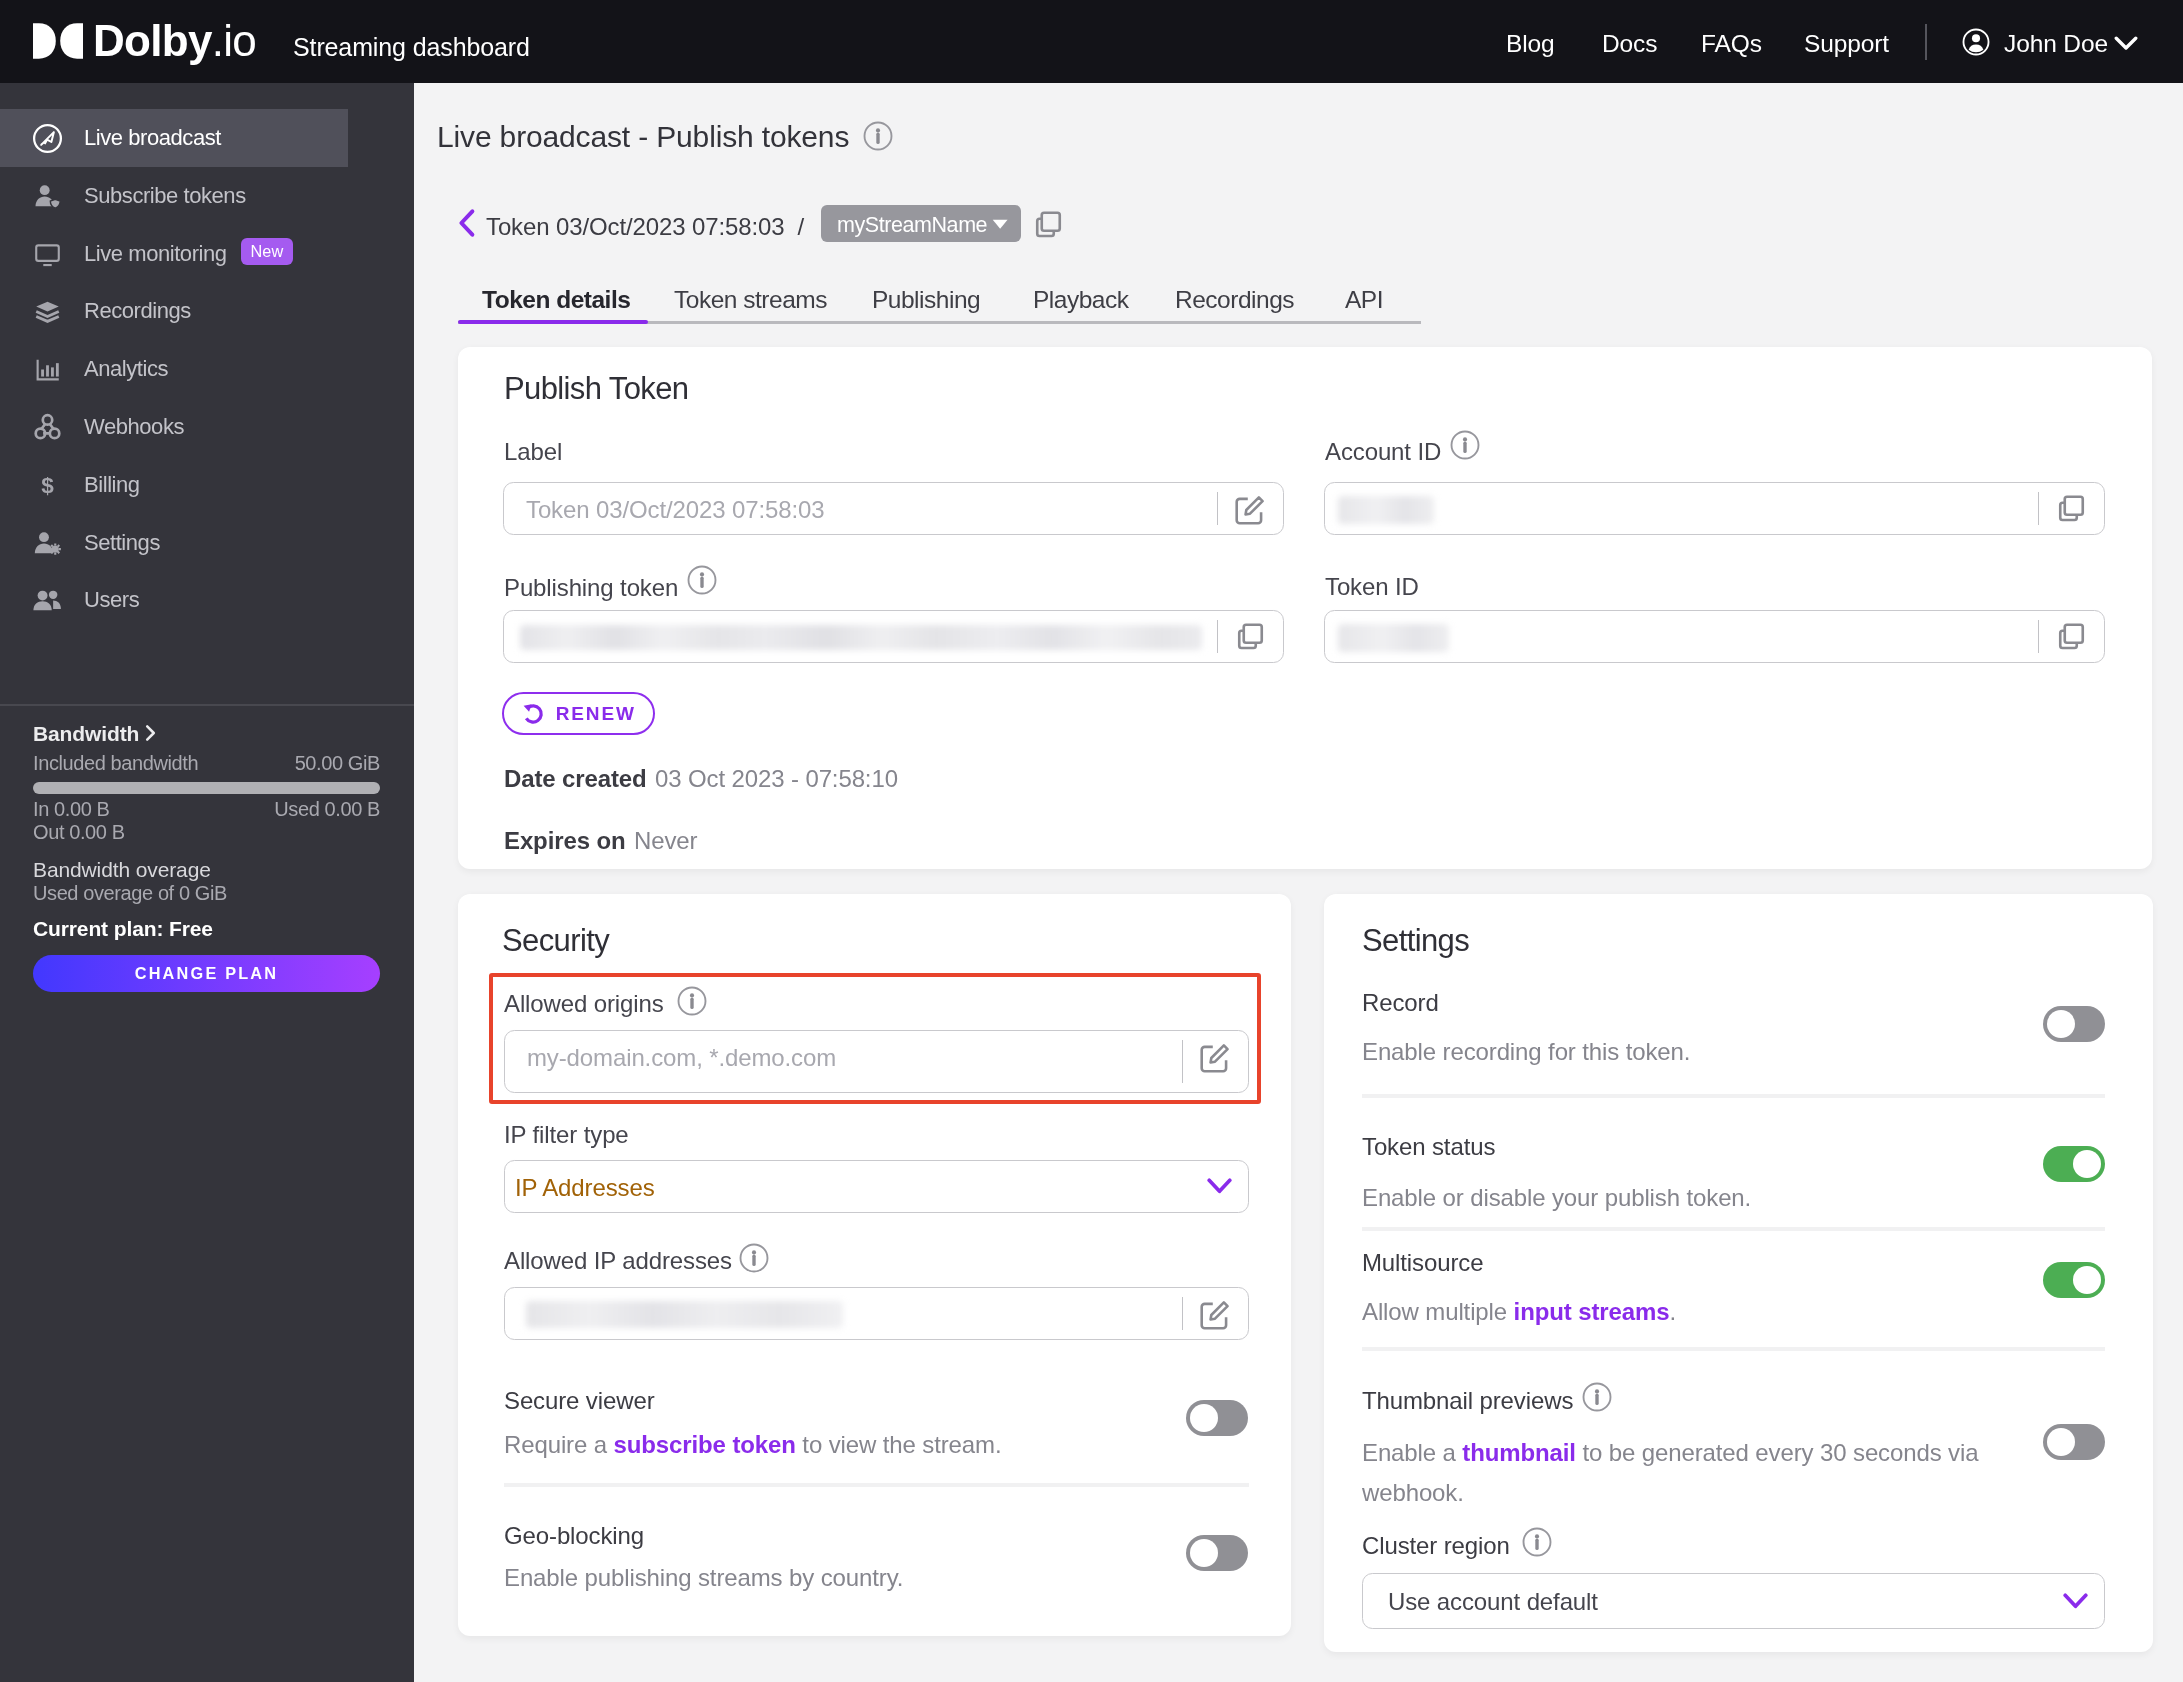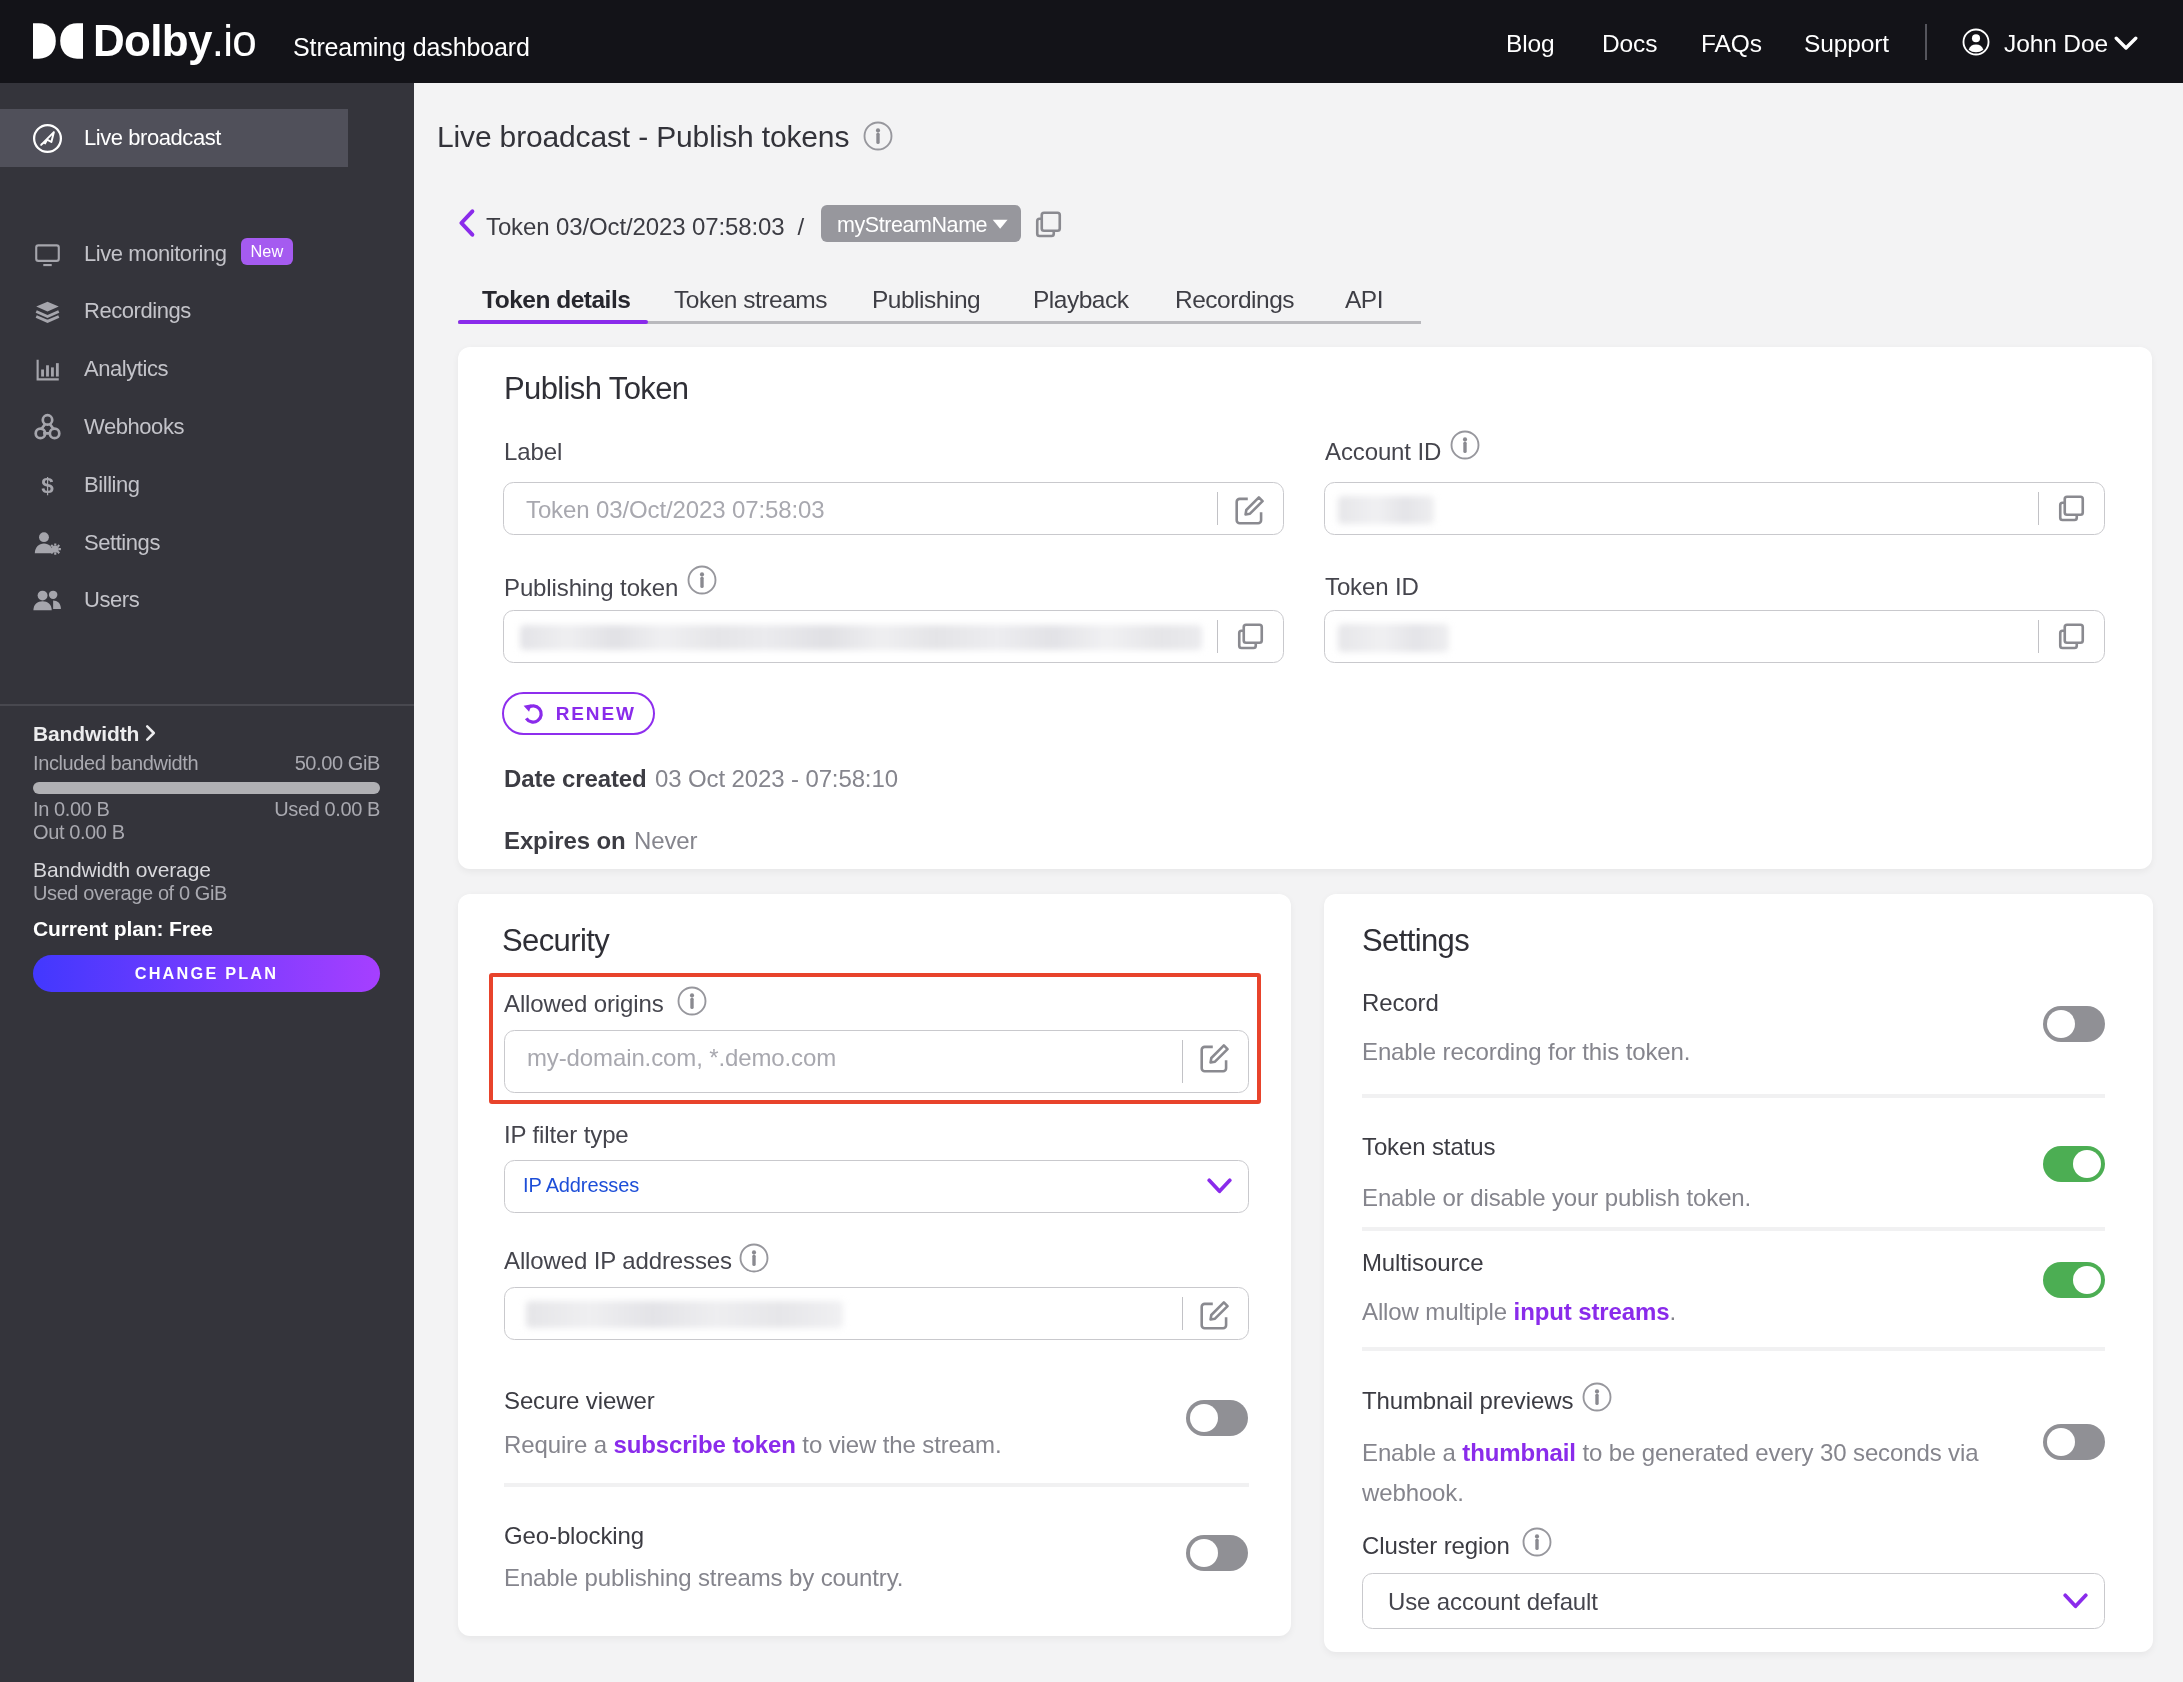--- a/index.html
+++ b/index.html
@@ -53,20 +53,30 @@
 <div class="menu-row sel" style="top:26px">
       <span class="mi">
         <svg width="33" height="33" viewBox="0 0 44 44">
           <circle cx="22" cy="22" r="19" fill="none" stroke="#FFFFFF" stroke-width="3.2"></circle>
           <path d="M13 31 L31 13 L27.5 27 L21.5 23.5 Z" fill="none" stroke="#FFFFFF" stroke-width="2.8" stroke-linejoin="round"></path>
           <path d="M21.5 23.5 L18 30" stroke="#FFFFFF" stroke-width="2.8"></path>
         </svg>
       </span>
       <span class="mt">Live broadcast</span>
     </div>
+<div class="menu-row" style="top:84px">
+      <span class="mi">
+        <svg width="33" height="33" viewBox="0 0 44 44">
+          <circle cx="18" cy="13" r="7" fill="#A5A5AC"></circle>
+          <path d="M5 36 c0-9 6-14 13-14 s13 5 13 14 z" fill="#A5A5AC"></path>
+          <path d="M33 26 l7 2.5 c0 5-2.5 8.5-7 10 c-4.5-1.5-7-5-7-10 z" fill="#A5A5AC" stroke="#34343B" stroke-width="2"></path>
+        </svg>
+      </span>
+      <span class="mt">Subscribe tokens</span>
+    </div>
 <div class="menu-row" style="top:142px">
       <span class="mi">
         <svg width="33" height="33" viewBox="0 0 44 44">
           <rect x="6" y="9" width="32" height="22" rx="3" fill="none" stroke="#A5A5AC" stroke-width="3"></rect>
           <path d="M16 37 h12" stroke="#A5A5AC" stroke-width="3"></path>
         </svg>
       </span>
       <span class="mt">Live monitoring</span>
       <span style="position:absolute;left:241px;top:12.6px;background:#A55BF0;color:#fff;font-size:16.3px;border-radius:6px;padding:4.4px 9.6px;letter-spacing:0">New</span>
     </div>
@@ -260,21 +270,21 @@
     <span class="vdiv"></span>
     <span class="abs" style="right:15.6px;top:9.6px">
       <svg width="34" height="34" viewBox="0 0 46 46">
         <path d="M38 26 v11 a4 4 0 0 1 -4 4 H9 a4 4 0 0 1 -4 -4 V12 a4 4 0 0 1 4 -4 h11" fill="none" stroke="#8A8A90" stroke-width="3.5"></path>
         <path d="M18 23 L35 6 L40 11 L23 28 L17 29 Z" fill="none" stroke="#8A8A90" stroke-width="3.5" stroke-linejoin="round"></path>
       </svg>
     </span>
   </div>
 <div class="lbl" style="left:504px;top:1121px">IP filter type</div>
 <div class="inp" style="left:504px;top:1160px;width:745px;height:53px">
-    <span class="abs" style="left:18px;top:12.6px;font-size:20px;color:#1d4ed8">IP Addresses</span>
+    <span class="abs" style="left:10px;top:12.6px;font-size:24px;color:#a16207">IP Addresses</span>
   </div>
 <svg class="abs" style="left:1207px;top:1178px" width="25" height="16.3" viewBox="0 0 34 22">
     <path d="M3 3 L17 18 L31 3" fill="none" stroke="#8A2BEB" stroke-width="5" stroke-linecap="round" stroke-linejoin="round"></path>
   </svg>
 <div class="lbl" style="left:504px;top:1247px">Allowed IP addresses</div>
 <svg class="abs" style="left:739px;top:1243px" width="30" height="30" viewBox="0 0 40 40">
     <circle cx="20" cy="20" r="18" fill="none" stroke="#97979D" stroke-width="2.5"></circle>
     <circle cx="20" cy="12.5" r="2.8" fill="#8A8A90"></circle>
     <path d="M20 17.5 V28.5" stroke="#8A8A90" stroke-width="4.5" stroke-linecap="round"></path>
   </svg>

